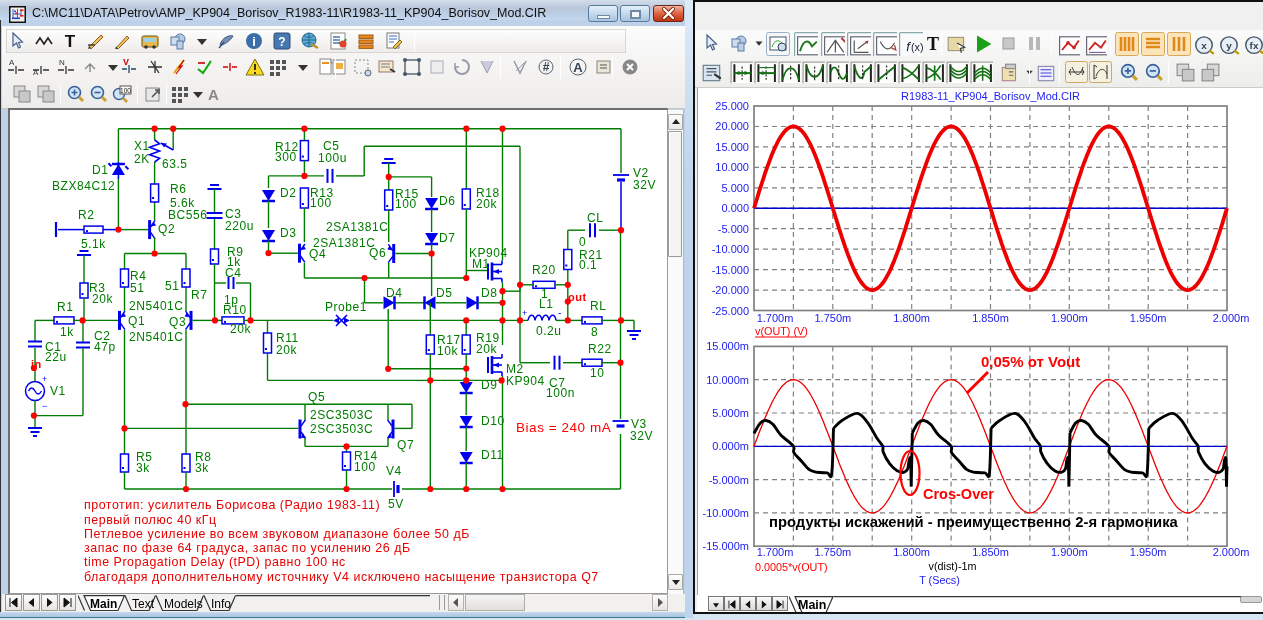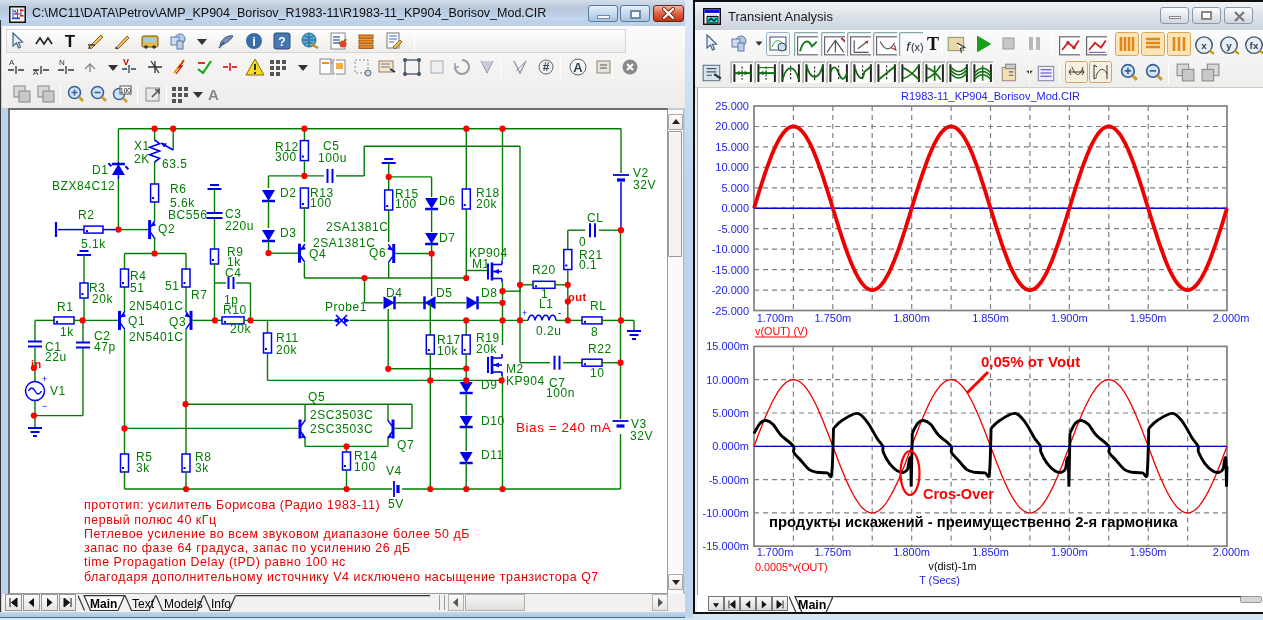--- a/index.html
+++ b/index.html
@@ -739,42 +739,20 @@
       <div style="position:absolute;left:650px;top:0px;width:16px;height:17px;background:linear-gradient(#fdfdfd,#e6e4e1);border:1px solid #b5b2ae"><svg width="14" height="15" viewBox="0 0 14 15">
           <path d="M5 3 L10 7.5 L5 12 Z" fill="#555"></path>
         </svg></div>
     </div>
     <div style="position:absolute;left:0;top:612px;width:693px;height:6px;background:linear-gradient(#c4d8ec,#aac6e0);border-bottom:1px solid #3a7a8a"></div>
     <div style="position:absolute;left:685px;top:0;width:8px;height:618px;background:linear-gradient(#dfeaf8,#bdd4ec 30%)"></div>
     <div style="position:absolute;left:692.5px;top:0;width:1px;height:618px;background:#4ed4ea"></div>
   </div>
 <div class="win" style="left:693px;top:0;width:570px;height:614px;background:#f0f0f0;border-left:2px solid #101010;border-top:2px solid #101010;border-bottom:2px solid #101010">
     <div style="position:absolute;left:-2px;top:0;width:1px;height:614px;background:#7ae0e8"></div>
-    <div style="position:absolute;left:0;top:0;width:568px;height:28px;background:linear-gradient(#f2f4f6,#dde2e8 50%,#ccd4dc)">
-      <svg style="position:absolute;left:8px;top:6px" width="18" height="17" viewBox="0 0 18 17">
-        <rect x="0" y="0" width="18" height="17" fill="#111"></rect>
-        <rect x="1.5" y="1.5" width="15" height="14" fill="#fff"></rect>
-        <rect x="1.5" y="1.5" width="15" height="3.5" fill="#1111cc"></rect>
-        <path d="M4 7 H14 M4 9 H12" stroke="#999" stroke-width="0.8"></path>
-        <rect x="4" y="8.5" width="11" height="6.5" fill="#10e0e8" stroke="#111"></rect>
-        <path d="M5.5 13 L8 10.5 L11 13 L13.5 10.5" stroke="#111" fill="none" stroke-width="1.4"></path>
-      </svg>
-      <div style="position:absolute;left:33px;top:7px;font-size:13px;color:#1a1a1a">Transient Analysis</div>
-      <div style="position:absolute;left:465px;top:5px;width:29px;height:17px;background:linear-gradient(#fcfdfe,#e8ecf0 45%,#d0d6dc);border:1px solid #8a9aa8;border-radius:3px">
-        <div style="position:absolute;left:8px;top:8px;width:12px;height:3px;background:#fff;border:1px solid #888"></div>
-      </div>
-      <div style="position:absolute;left:497px;top:5px;width:29px;height:17px;background:linear-gradient(#fcfdfe,#e8ecf0 45%,#d0d6dc);border:1px solid #8a9aa8;border-radius:3px">
-        <div style="position:absolute;left:8px;top:3px;width:11px;height:9px;background:#fff;border:2px solid #888"></div>
-      </div>
-      <div style="position:absolute;left:529px;top:5px;width:29px;height:17px;background:linear-gradient(#fcfdfe,#e8ecf0 45%,#d0d6dc);border:1px solid #8a9aa8;border-radius:3px">
-        <svg style="position:absolute;left:7px;top:2px" width="15" height="13" viewBox="0 0 15 13">
-          <path d="M3 2 L12 11 M12 2 L3 11" stroke="#777" stroke-width="2.2"></path>
-        </svg>
-      </div>
-    </div>
     <div style="position:absolute;left:0;top:28px;width:568px;height:58px;background:linear-gradient(#fbfbfb,#ededeb);border-bottom:1px solid #cfccc8"></div>
     <svg style="position:absolute;left:7px;top:31px" width="20" height="20" viewBox="0 0 20 20">
       <path d="M5 2 L5 15 L8.5 12 L10.5 17 L12.5 16 L10.5 11.5 L14.5 11 Z" fill="#e8eef8" stroke="#45618c" stroke-width="1.2"></path>
     </svg>
     <svg style="position:absolute;left:34px;top:31px" width="20" height="20" viewBox="0 0 20 20">
       <circle cx="12" cy="8" r="5" fill="#b8cce4" stroke="#5878a8"></circle>
       <rect x="3" y="6" width="8" height="8" fill="#d0dcec" stroke="#5878a8"></rect>
       <rect x="9" y="10" width="6" height="8" fill="#c0d0e4" stroke="#5878a8"></rect>
     </svg>
     <svg style="position:absolute;left:57px;top:33px" width="14" height="16" viewBox="0 0 20 20">

